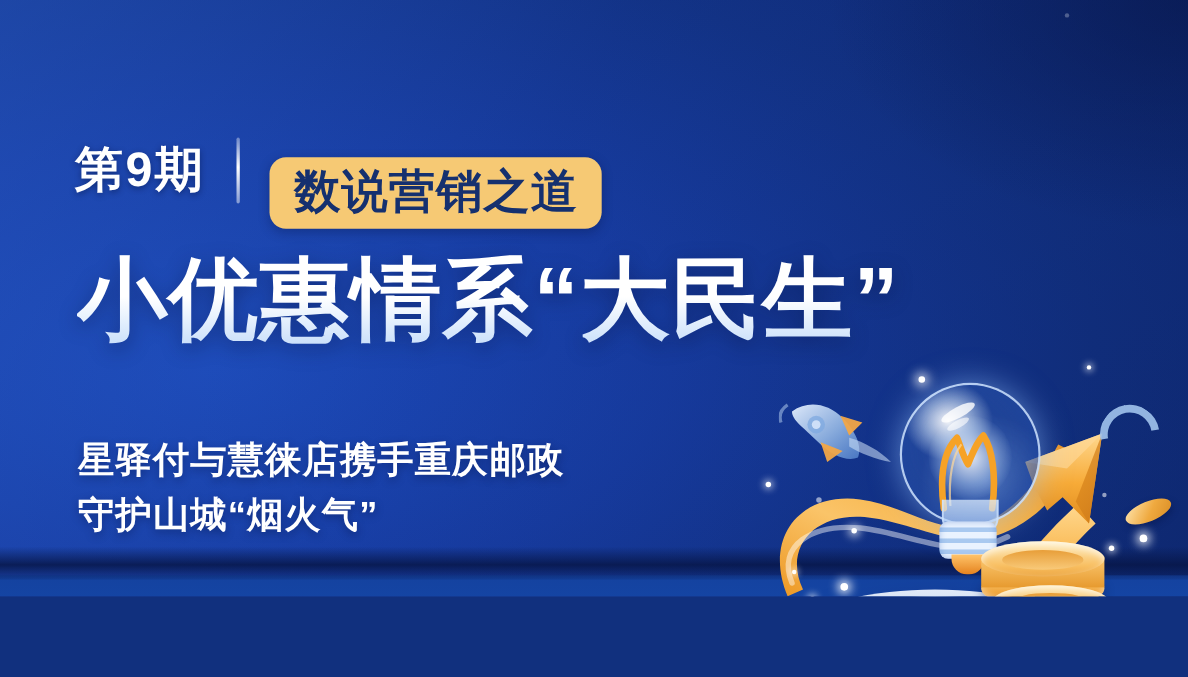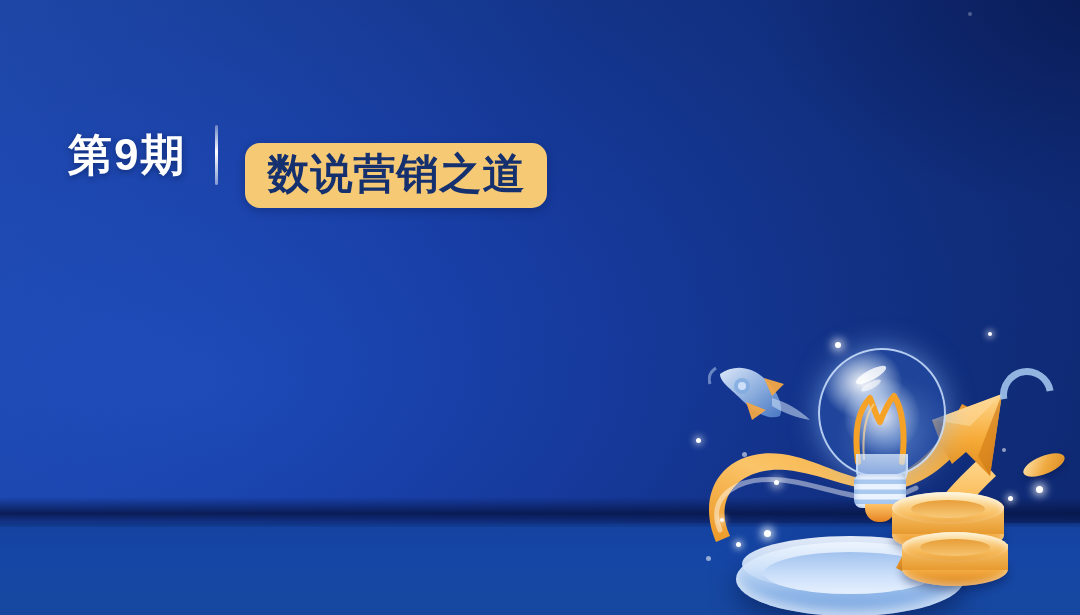--- a/index.html
+++ b/index.html
@@ -2,21 +2,21 @@
 <html><head>
 <meta charset="utf-8">
 <style>
   html,body{margin:0;padding:0;}
   body{
     width:1080px;height:615px;overflow:hidden;
     font-family:"Liberation Sans","DejaVu Sans",sans-serif;
     background:#11307e;
   }
   .poster{
-    position:relative;width:1080px;height:615px;overflow:hidden;
+    position:relative;width:1080px;height:542px;overflow:hidden;
     background:
       radial-gradient(120% 115% at 18% 62%, #1b48b6 0%, #173ca2 32%, #123285 62%, #0e2670 100%);
   }
   
   .sheen{
     position:absolute;inset:0;
     background:linear-gradient(118deg, rgba(47,100,210,.38) 0%, rgba(30,70,170,.05) 42%, rgba(8,26,82,.30) 100%);
     pointer-events:none;
   }
   
@@ -223,21 +223,26 @@
   <span class="bg-dot d2"></span>
   <span class="bg-dot d3"></span>
   <span class="bg-dot d4"></span>
 
   <div class="headrow">
     <div class="issue">第9期</div>
     <div class="divider"></div>
     <div class="badge">数说营销之道</div>
   </div>
 
-
+  <div class="headline">小优惠情系“大民生”</div>
+
+  <div class="subtitle">
+    <div>星驿付与慧徕店携手重庆邮政</div>
+    <div>守护山城“烟火气”</div>
+  </div>
 
   <div class="art">
 
     <div class="platform"></div>
     <div class="platform-top"></div>
     <div class="platform-hole"></div>
 
     <svg class="arrow-svg" viewBox="0 0 390 285">
       <defs>
         <linearGradient id="og" x1="0" y1="1" x2="1" y2="0">

